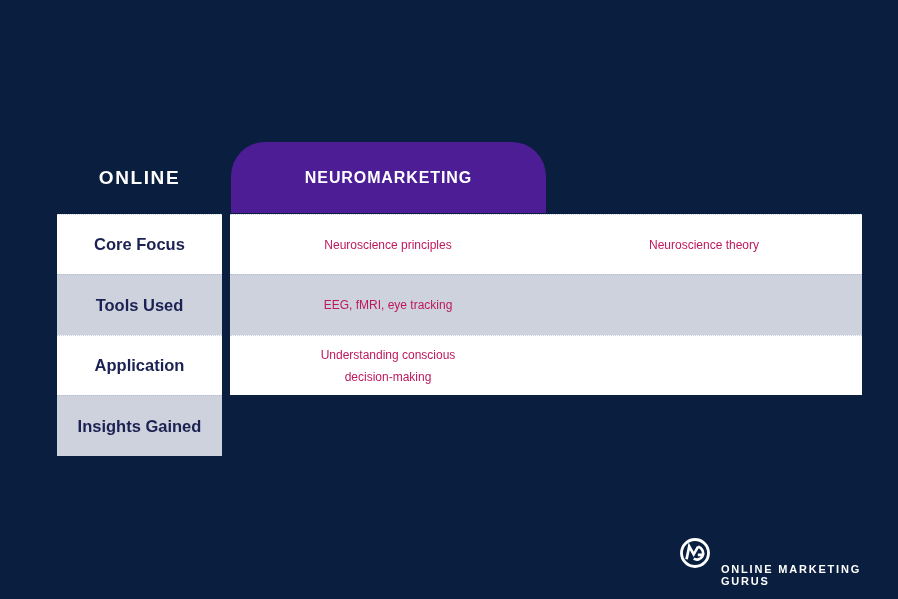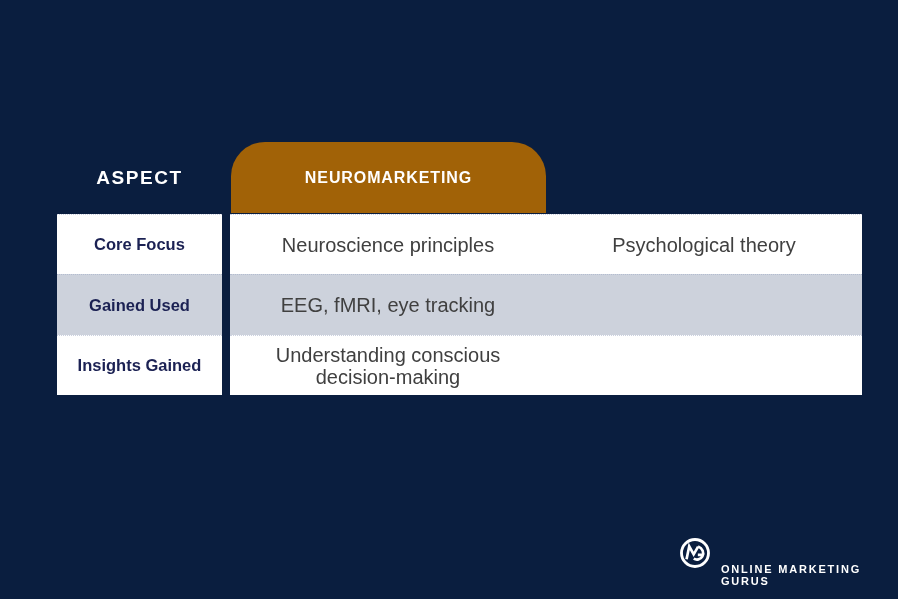--- a/index.html
+++ b/index.html
@@ -17,21 +17,21 @@
     display:flex;align-items:center;justify-content:center;
     color:#FFFFFF;font-size:19px;font-weight:700;letter-spacing:1.6px;
   }
   .pill{
     position:absolute;height:71px;top:142px;
     border-radius:34px 34px 0 0;
     display:flex;align-items:center;justify-content:center;
     color:#FFFFFF;font-size:16px;font-weight:700;letter-spacing:.9px;
     text-align:center;line-height:21px;white-space:pre-line;
   }
-  .pill-blue{left:231px;width:315px;background:#a16207;}
+  .pill-blue{left:231px;width:315px;background:#4c1d95;}
   .pill-cyan{left:550px;top:140px;height:73px;width:312px;background:#14E0FB;}
 
   
   .label-col{
     position:absolute;left:57px;top:214px;width:165px;height:220px;
     display:grid;grid-template-rows:60px 61px 60px 61px;
   }
   .body{
     position:absolute;left:230px;top:214px;width:632px;height:242px;
     display:grid;grid-template-rows:60px 61px 60px 61px;
@@ -42,56 +42,57 @@
     border-top:1px dotted rgba(160,172,198,.55);
   }
   .body-row{
     display:grid;grid-template-columns:1fr 1fr;
     border-top:1px dotted rgba(160,172,198,.55);
   }
   .label-row:nth-child(odd), .body-row:nth-child(odd){background:#FFFFFF;}
   .label-row:nth-child(even), .body-row:nth-child(even){background:#CDD2DC;}
   .cell{
     display:flex;align-items:center;justify-content:center;
-    text-align:center;color:#404040;font-size:20px;line-height:22px;
+    text-align:center;color:#be185d;font-size:12px;line-height:22px;
     white-space:pre-line;
   }
 
   
   .logo{
     position:absolute;left:679px;top:536px;height:34px;
     display:flex;align-items:center;gap:10px;
   }
   .logo svg{display:block;}
   .logo-text{
     color:#FFFFFF;font-size:11px;font-weight:700;letter-spacing:1.8px;
     text-transform:uppercase;
     margin-top:44px;
   }
 </style>
 </head>
 <body>
 
 <div class="canvas">
 
-  <div class="aspect-header">ASPECT</div>
+  <div class="aspect-header">ONLINE</div>
 
   <div class="pill pill-blue">NEUROMARKETING</div>
 
 
   <div class="label-col">
     <div class="label-row">Core Focus</div>
-    <div class="label-row">Gained Used</div>
+    <div class="label-row">Tools Used</div>
+    <div class="label-row">Application</div>
     <div class="label-row">Insights Gained</div>
   </div>
 
   <div class="body">
     <div class="body-row">
       <div class="cell">Neuroscience principles</div>
-      <div class="cell">Psychological theory</div>
+      <div class="cell">Neuroscience theory</div>
     </div>
     <div class="body-row">
       <div class="cell">EEG, fMRI, eye tracking</div>
     </div>
     <div class="body-row">
       <div class="cell">Understanding conscious
 decision-making</div>
     </div>
   </div>
 

